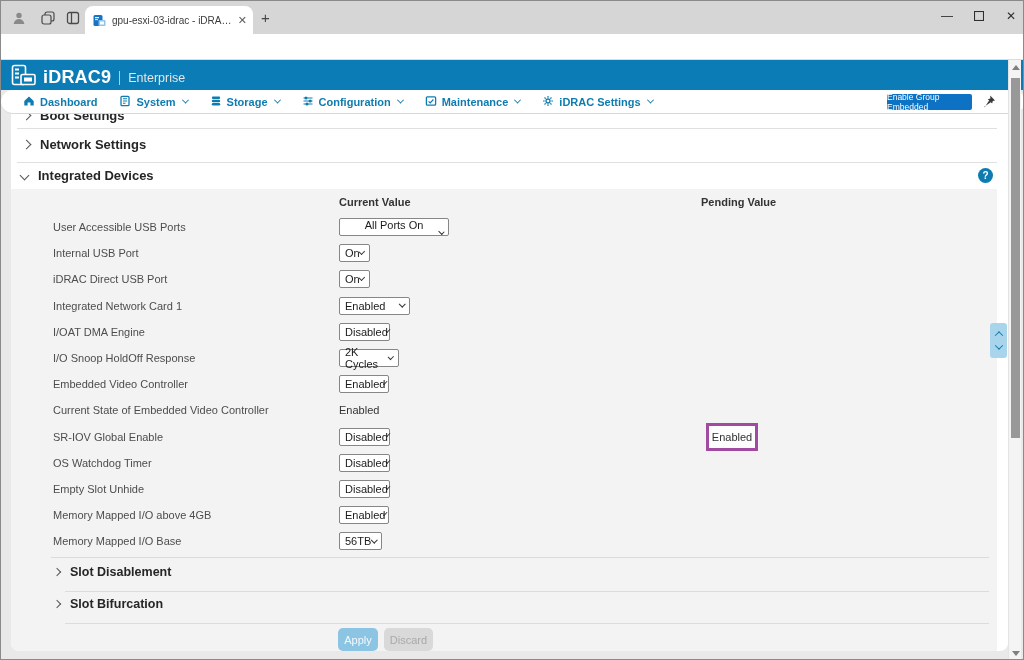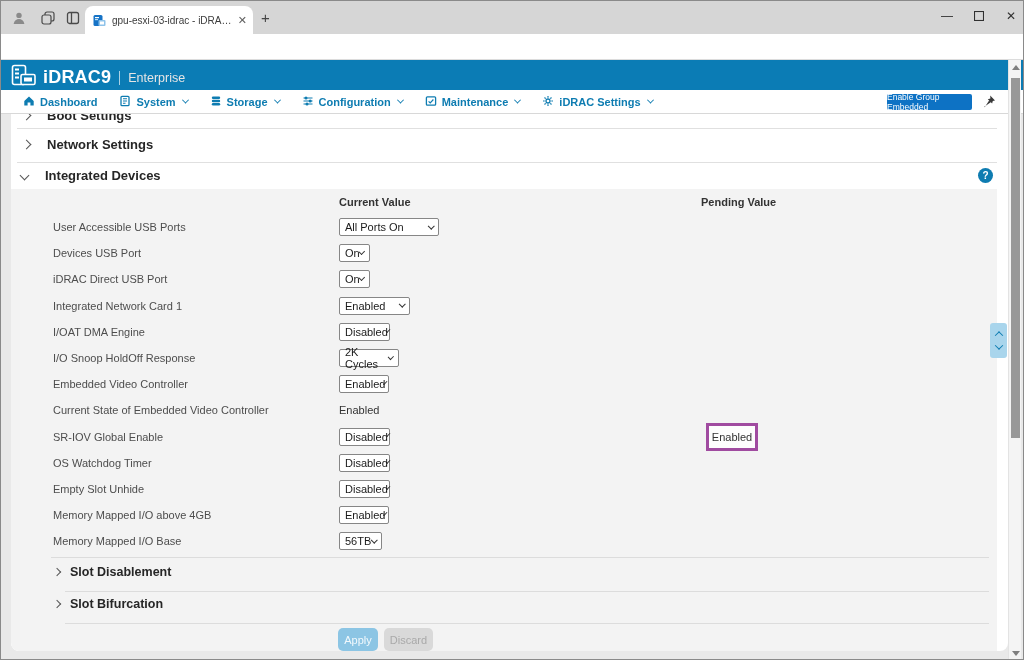--- a/index.html
+++ b/index.html
@@ -33,36 +33,36 @@
   .hd { position:absolute; left:0; top:59px; width:1024px; height:30px; background:var(--hdblue); color:#fff; }
   .hd-title { position:absolute; left:42px; top:7px; display:flex; align-items:center; gap:8px; }
   .hd-prod { font-size:18px; font-weight:bold; letter-spacing:.2px; }
   .hd-div { width:1px; height:14px; background:rgba(255,255,255,.65); }
   .hd-ed { font-size:12.5px; font-weight:300; color:#e5e5e5; }
   .searchbox { position:absolute; left:737px; top:59px; width:188px; height:30px; background:#fff; display:flex; align-items:center; }
   .searchbox input { border:none; outline:none; flex:1; font-size:11px; padding-left:12px; color:#333; font-family:"Liberation Sans",sans-serif; background:transparent; }
   .hd-icons { position:absolute; left:925px; top:59px; width:82px; height:30px; display:flex; align-items:center; justify-content:space-evenly; }
 
   
-  .subnav { position:absolute; left:0; top:89px; width:1024px; height:24px; background:#fff; border-bottom:1px solid #d8d8d8; }
+  .subnav { position:absolute; left:0; top:89px; width:1024px; height:24px; background:#fff; border-bottom:1px solid #d8d8d8;border-radius:12px; }
   .nav-items { position:absolute; left:22px; top:0; height:23px; display:flex; align-items:center; gap:22px; }
   .nav-item { display:flex; align-items:center; gap:5px; color:var(--navblue); font-size:11px; font-weight:bold; white-space:nowrap; cursor:default; }
   .nav-chev { width:5px; height:5px; border-right:1.4px solid var(--navblue); border-bottom:1.4px solid var(--navblue); transform:rotate(45deg) translate(-1px,-1px); margin-left:2px; }
   .grp-btn { position:absolute; left:886px; top:4px; width:85px; height:16px; background:var(--btnblue); color:#fff; font-size:8.5px; display:flex; align-items:center; justify-content:center; border-radius:2px; }
   .pin { position:absolute; left:980px; top:4px; width:16px; height:16px; }
 
   
   .card { position:absolute; left:10px; top:113px; width:997px; height:537px; background:#fff; border-radius:0 0 8px 8px; overflow:hidden; }
   .sec-chev { width:7px; height:7px; border-right:1.6px solid #555; border-bottom:1.6px solid #555; display:inline-block; }
   .chev-r { transform:rotate(-45deg); }
   .chev-d { transform:rotate(45deg); }
   .sec-label { font-size:13px; font-weight:bold; color:#262626; }
   .divider { position:absolute; height:1px; background:#e0e0e0; }
   .boot-clip { position:absolute; left:0; top:0; width:980px; height:13px; overflow:hidden; }
-  .sec-row { position:absolute; display:flex; align-items:center; gap:17px; }
+  .sec-row { position:absolute; display:flex; align-items:center; gap:10px; }
   .help-ic { position:absolute; left:967px; top:54px; width:15px; height:15px; border-radius:50%; background:var(--navblue); color:#fff; font-size:10px; font-weight:bold; text-align:center; line-height:15px; }
 
   .panel { position:absolute; left:0; top:75px; width:986px; height:462px; background:#f3f3f3; border-radius:0 0 0 8px; }
   .colhdr { position:absolute; top:7px; font-size:11px; font-weight:bold; color:#333; }
   .prow { position:absolute; left:0; width:100%; height:26px; }
   .prow .lbl { position:absolute; left:42px; top:50%; transform:translateY(-50%); font-size:11px; color:#4d4d4d; }
   .sel { position:absolute; left:328px; top:50%; transform:translateY(-50%); height:18px; border:1px solid #868686; border-radius:2px; background:#fff; display:flex; align-items:center; padding:0 5px; font-size:11px; color:#1a1a1a; cursor:default; }
   .sel .caret { width:4.5px; height:4.5px; border-right:1.4px solid #333; border-bottom:1.4px solid #333; transform:rotate(45deg) translate(-1px,-1px); margin-left:auto; }
   .statval { position:absolute; left:328px; top:50%; transform:translateY(-50%); font-size:11px; color:#333; }
   .pendbox { position:absolute; left:695px; top:50%; transform:translateY(-50%); width:52px; height:28px; border:3px solid var(--pending); background:#fdfdfd; display:flex; align-items:center; justify-content:center; font-size:11px; color:#333; }
@@ -293,27 +293,27 @@
       <span class="sec-label">Integrated Devices</span>
     </div>
     <div class="help-ic">?</div>
 
     <div class="panel">
       <div class="colhdr" style="left:328px">Current Value</div>
       <div class="colhdr" style="left:690px">Pending Value</div>
       <div id="rows">
           <div class="prow" style="top: 25px;">
             <span class="lbl">User Accessible USB Ports</span>
-            <div class="sel" style="width: 100px;">
+            <div class="sel" style="width: 110px; flex-direction: column;">
               <span>All Ports On</span>
               <span class="caret"></span>
             </div>
           </div>
           <div class="prow" style="top: 51.2px;">
-            <span class="lbl">Devices USB Port</span>
+            <span class="lbl">Internal USB Port</span>
             <div class="sel" style="width: 31px;">
               <span>On</span>
               <span class="caret"></span>
             </div>
           </div>
           <div class="prow" style="top: 77.4px;">
             <span class="lbl">iDRAC Direct USB Port</span>
             <div class="sel" style="width: 31px;">
               <span>On</span>
               <span class="caret"></span>

